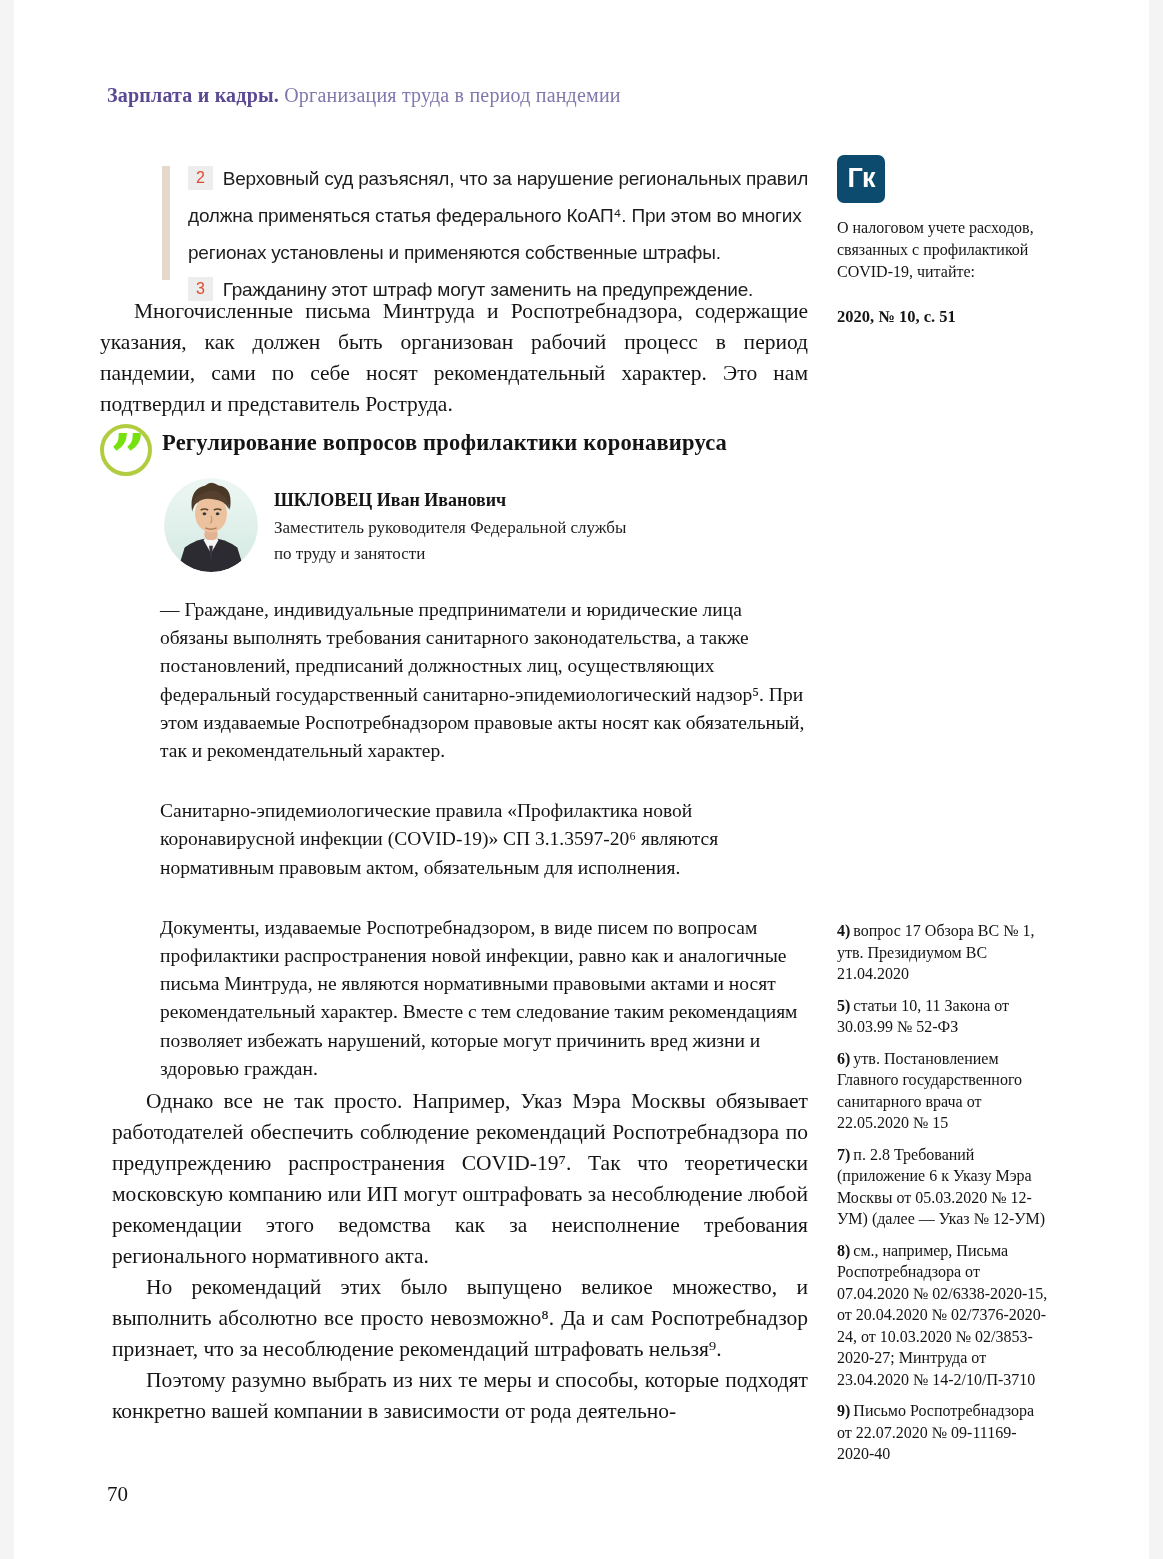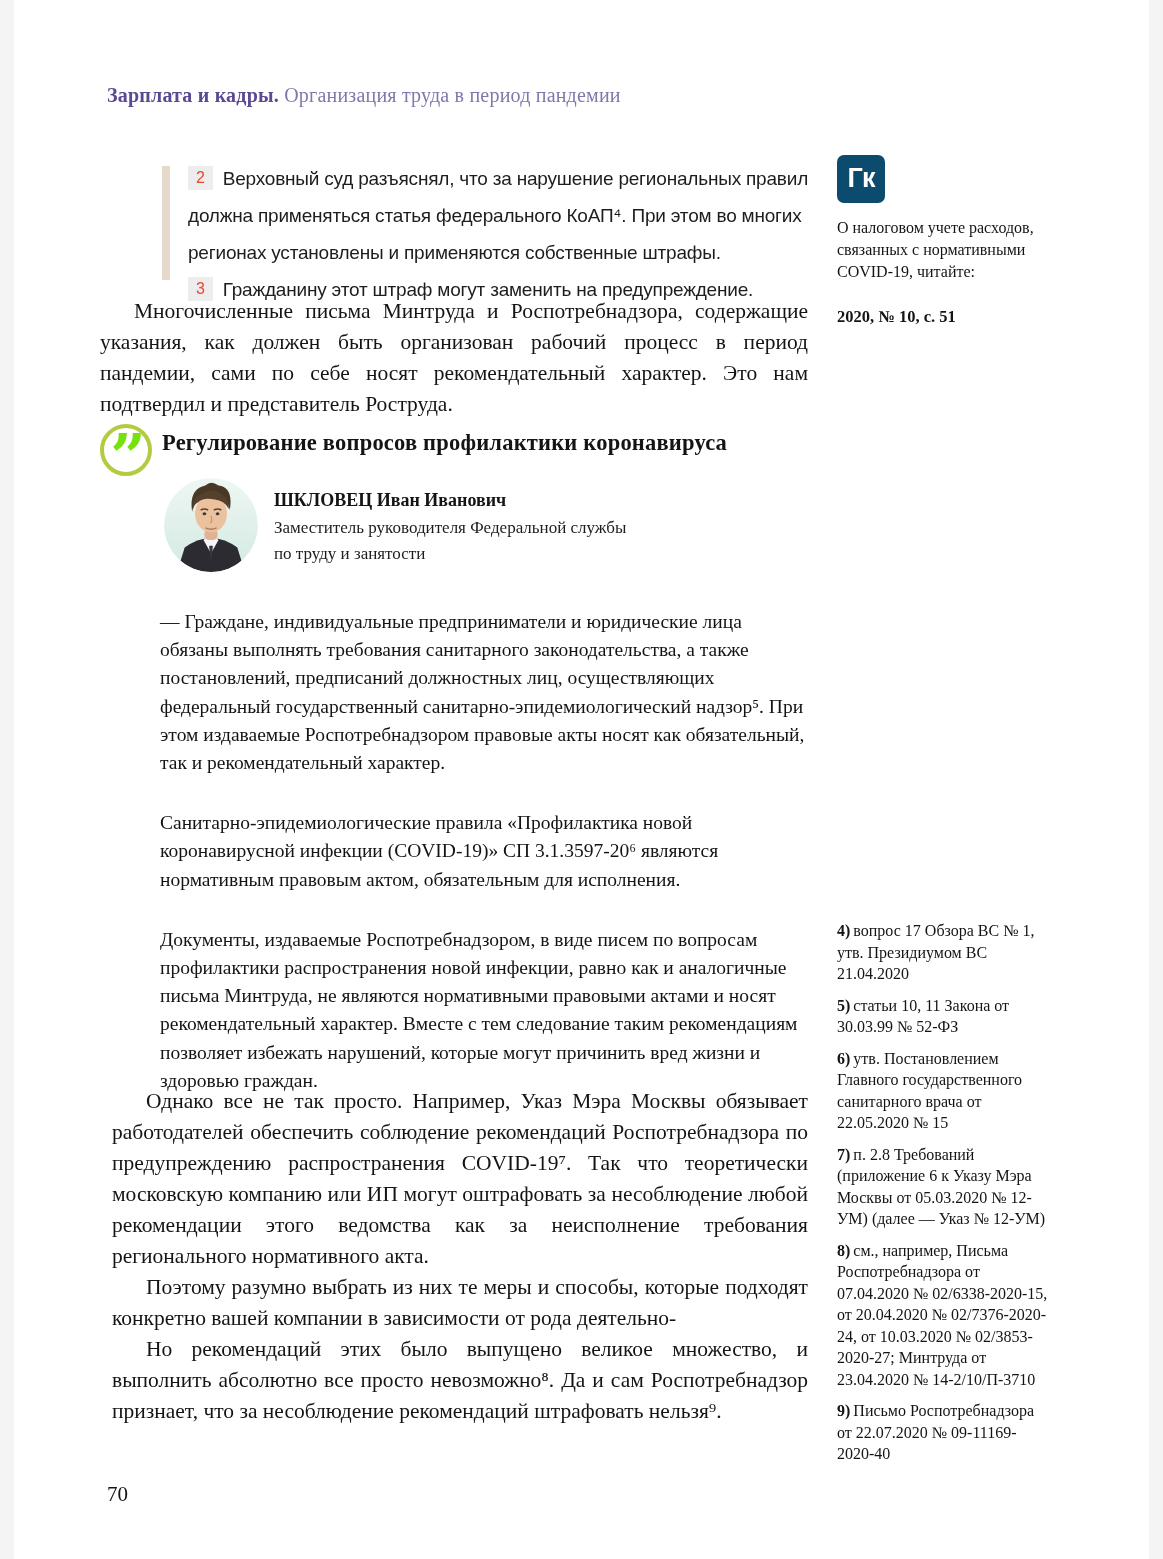--- a/index.html
+++ b/index.html
@@ -56,21 +56,21 @@
     border-radius:50%; overflow:hidden;
   }
   .expert-text { position:absolute; left:260px; top:490px; width:370px; }
   .expert-name { font-size:18px; font-weight:bold; margin-bottom:4px; }
   .expert-title { font-size:17px; line-height:26px; color:#1d1d1d; }
 
   .quote-body {
     position:absolute; left:146px; top:596px; width:646px;
     font-size:19.5px; line-height:28.2px;
   }
-  .quote-body p { margin:12px 0 32px 0; }
+  .quote-body p { margin:0 0 32px 0; }
 
   
   .body-text {
     position:absolute; left:86px; top:1086px; width:708px;
     font-size:21.5px; line-height:31px; text-align:justify;
   }
   .body-text p { text-indent:34px;margin-left:12px; }
 
   
   .sidebar-note { position:absolute; left:823px; top:155px; width:212px; }
@@ -161,27 +161,27 @@
   </div>
 
   <div class="quote-body">
     <p>—  Граждане, индивидуальные предприниматели и юридические лица обязаны выполнять требования санитарного законодательства, а также постановлений, предписаний должностных лиц, осуществляющих федеральный государственный санитарно-эпидемиологический надзор⁵. При этом издаваемые Роспотребнадзором правовые акты носят как обязательный, так и рекомендательный характер.</p>
     <p>Санитарно-эпидемиологические правила «Профилактика новой коронавирусной инфекции (COVID-19)» СП 3.1.3597-20⁶ являются нормативным правовым актом, обязательным для исполнения.</p>
     <p>Документы, издаваемые Роспотребнадзором, в виде писем по вопросам профилактики распространения новой инфекции, равно как и аналогичные письма Минтруда, не являются нормативными правовыми актами и носят рекомендательный характер. Вместе с тем следование таким рекомендациям позволяет избежать нарушений, которые могут причинить вред жизни и здоровью граждан.</p>
   </div>
 
   <div class="body-text">
     <p>Однако все не так просто. Например, Указ Мэра Москвы обязывает работодателей обеспечить соблюдение рекомендаций Роспотребнадзора по предупреждению распространения COVID-19⁷. Так что теоретически московскую компанию или ИП могут оштрафовать за несоблюдение любой рекомендации этого ведомства как за неисполнение требования регионального нормативного акта.</p>
+    <p>Но рекомендаций этих было выпущено великое множество, и выполнить абсолютно все просто невозможно⁸. Да и сам Роспотребнадзор признает, что за несоблюдение рекомендаций штрафовать нельзя⁹.</p>
     <p>Поэтому разумно выбрать из них те меры и способы, которые подходят конкретно вашей компании в зависимости от рода деятельно-</p>
-    <p>Но рекомендаций этих было выпущено великое множество, и выполнить абсолютно все просто невозможно⁸. Да и сам Роспотребнадзор признает, что за несоблюдение рекомендаций штрафовать нельзя⁹.</p>
   </div>
 
   <div class="sidebar-note">
     <div class="logo">Гк</div>
-    <div class="note-text">О налоговом учете расходов, связанных с нормативными COVID-19, читайте:</div>
+    <div class="note-text">О налоговом учете расходов, связанных с профилактикой COVID-19, читайте:</div>
     <div class="note-ref">2020, № 10, с. 51</div>
   </div>
 
   <div class="footnotes">
     <div class="footnote">
       <span class="fn-label">4)</span><span>вопрос 17 Обзора ВС № 1, утв. Президиумом ВС 21.04.2020</span>
     </div>
     <div class="footnote">
       <span class="fn-label">5)</span><span>статьи 10, 11 Закона от 30.03.99 № 52-ФЗ</span>
     </div>

